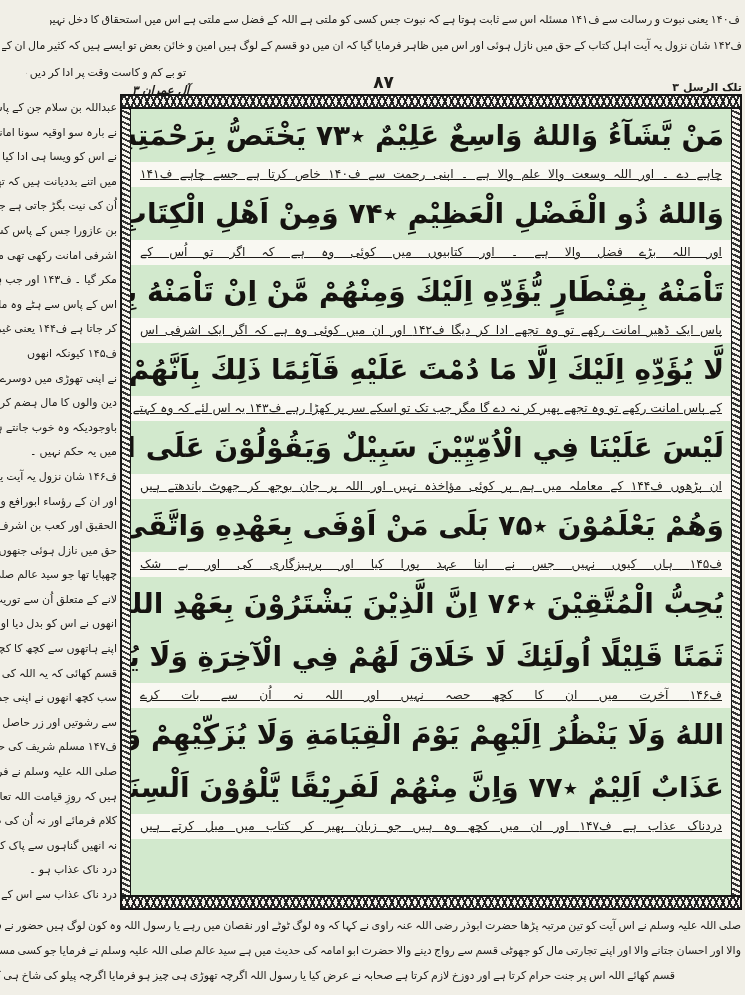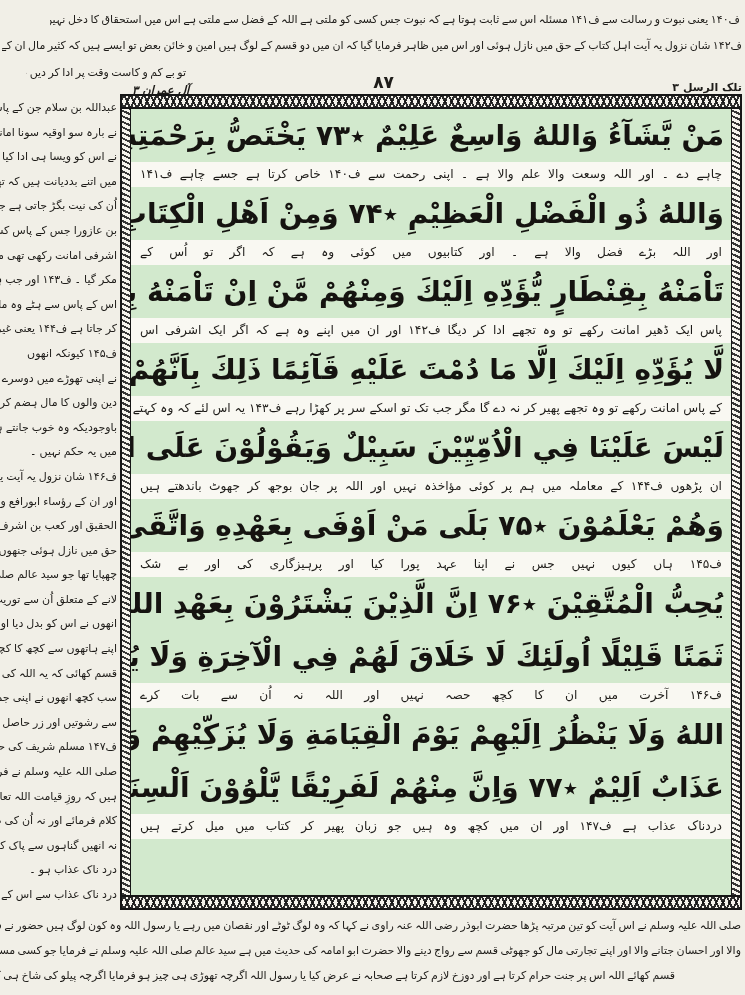--- a/index.html
+++ b/index.html
@@ -36,21 +36,21 @@
   .orn-v{width:8px;flex:0 0 auto;
     background:repeating-linear-gradient(25deg, rgba(22,22,22,.85) 0 2px, #f5f3ec 2px 5px);}
   #orn-left{border-right:1.5px solid #161616;}
   #orn-right{border-left:1.5px solid #161616;}
   .content{flex:1;display:flex;flex-direction:column;direction:rtl;background:#d2e9cd;min-width:0;}
   .v-ar{flex:0 0 53px;height:53px;line-height:53px;background:#d2e9cd;
     font-size:28px;font-weight:bold;white-space:nowrap;overflow:hidden;
     padding:0 7px;text-align:justify;text-align-last:justify;color:#151310;}
   .v-ur{flex:0 0 25px;height:25px;line-height:25px;background:#f9f8f2;
     font-size:12.2px;white-space:nowrap;overflow:hidden;
-    padding:0 9px;text-align:justify;text-align-last:justify;}
+    padding:0 9px;text-align:justify;text-align-last:justify;text-decoration:underline;}
   .fill{flex:1;background:#d2e9cd;}
   
   .footer{position:absolute;top:913px;left:0;right:0;}
   .fline{height:25px;line-height:25px;font-size:11px;white-space:nowrap;overflow:hidden;
     padding:0 4px;letter-spacing:-0.2px;word-spacing:-1px;
     text-align:justify;text-align-last:justify;}
   .fline.last{padding:0 70px;}
 </style>
 </head>
 <body>
@@ -70,21 +70,21 @@
       <div class="mline">نے بارہ سو اوقیہ سونا امانت رکھا تھا آپ</div>
       <div class="mline">نے اس کو ویسا ہی ادا کیا اور بعض اہل کتاب</div>
       <div class="mline">میں اتنے بددیانت ہیں کہ تھوڑے پر بھی</div>
       <div class="mline">اُن کی نیت بگڑ جاتی ہے جیسے کہ فنحاص</div>
       <div class="mline">بن عازورا جس کے پاس کسی نے ایک</div>
       <div class="mline">اشرفی امانت رکھی تھی مانگتے وقت اس سے</div>
       <div class="mline">مکر گیا ۔ ف۱۴۳ اور جب ہی دینے والا</div>
       <div class="mline">اس کے پاس سے ہٹے وہ مال امانت ہضم</div>
       <div class="mline">کر جاتا ہے ف۱۴۴ یعنی غیر کتابیوں کا ۔</div>
       <div class="mline">ف۱۴۵ کیونکہ انھوں</div>
-      <div class="mline">نے اپنی تھوڑے میں دوسرے</div>
+      <div class="mline">نے اپنی تھوڑی میں دوسرے</div>
       <div class="mline">دین والوں کا مال ہضم کر جانے کا حکم دیا ہے</div>
       <div class="mline">باوجودیکہ وہ خوب جانتے ہیں کہ اُن کی کتابوں</div>
       <div class="mline">میں یہ حکم نہیں ۔</div>
       <div class="mline">ف۱۴۶ شان نزول یہ آیت یہود کے احبار</div>
       <div class="mline">اور ان کے رؤساء ابورافع و کنانہ بن ابی</div>
       <div class="mline">الحقیق اور کعب بن اشرف و حیی بن اخطب کے</div>
       <div class="mline">حق میں نازل ہوئی جنھوں نے اللہ تعالیٰ کا وہ عہد</div>
       <div class="mline">چھپایا تھا جو سید عالم صلی اللہ علیہ وسلم پر ایمان</div>
       <div class="mline">لانے کے متعلق اُن سے توریت میں لیا گیا</div>
       <div class="mline">انھوں نے اس کو بدل دیا اور بجائے اسکے</div>
@@ -104,21 +104,21 @@
   <div class="frame">
     <div class="orn-h" id="orn-top"></div>
     <div class="frame-mid">
       <div class="orn-v" id="orn-left"></div>
       <div class="content">
           <div class="v-ar">مَنْ يَّشَآءُ وَاللهُ وَاسِعٌ عَلِيْمٌ ٭۷۳ يَخْتَصُّ بِرَحْمَتِهِ مَنْ يَّشَآءُ</div>
           <div class="v-ur">چاہے دے ۔ اور اللہ وسعت والا علم والا ہے ۔ اپنی رحمت سے ف۱۴۰ خاص کرتا ہے جسے چاہے ف۱۴۱</div>
           <div class="v-ar">وَاللهُ ذُو الْفَضْلِ الْعَظِيْمِ ٭۷۴ وَمِنْ اَهْلِ الْكِتَابِ مَنْ اِنْ</div>
           <div class="v-ur">اور اللہ بڑے فضل والا ہے ۔ اور کتابیوں میں کوئی وہ ہے کہ اگر تو اُس کے</div>
           <div class="v-ar">تَاْمَنْهُ بِقِنْطَارٍ يُّؤَدِّهِ اِلَيْكَ وَمِنْهُمْ مَّنْ اِنْ تَاْمَنْهُ بِدِيْنَارٍ</div>
-          <div class="v-ur">پاس ایک ڈھیر امانت رکھے تو وہ تجھے ادا کر دیگا ف۱۴۲ اور ان میں اپنے وہ ہے کہ اگر ایک اشرفی اس</div>
+          <div class="v-ur">پاس ایک ڈھیر امانت رکھے تو وہ تجھے ادا کر دیگا ف۱۴۲ اور ان میں کوئی وہ ہے کہ اگر ایک اشرفی اس</div>
           <div class="v-ar">لَّا يُؤَدِّهِ اِلَيْكَ اِلَّا مَا دُمْتَ عَلَيْهِ قَآئِمًا ذَلِكَ بِاَنَّهُمْ قَالُوْا</div>
           <div class="v-ur">کے پاس امانت رکھے تو وہ تجھے پھیر کر نہ دے گا مگر جب تک تو اسکے سر پر کھڑا رہے ف۱۴۳ یہ اس لئے کہ وہ کہتے ہیں کہ</div>
           <div class="v-ar">لَيْسَ عَلَيْنَا فِي الْاُمِّيِّيْنَ سَبِيْلٌ وَيَقُوْلُوْنَ عَلَى اللهِ الْكَذِبَ</div>
           <div class="v-ur">ان پڑھوں ف۱۴۴ کے معاملہ میں ہم پر کوئی مؤاخذہ نہیں اور اللہ پر جان بوجھ کر جھوٹ باندھتے ہیں</div>
           <div class="v-ar">وَهُمْ يَعْلَمُوْنَ ٭۷۵ بَلَى مَنْ اَوْفَى بِعَهْدِهِ وَاتَّقَى فَاِنَّ اللهَ</div>
           <div class="v-ur">ف۱۴۵ ہاں کیوں نہیں جس نے اپنا عہد پورا کیا اور پرہیزگاری کی اور بے شک</div>
           <div class="v-ar">يُحِبُّ الْمُتَّقِيْنَ ٭۷۶ اِنَّ الَّذِيْنَ يَشْتَرُوْنَ بِعَهْدِ اللهِ وَاَيْمَانِهِمْ</div>
           <div class="v-ar">ثَمَنًا قَلِيْلًا اُولَئِكَ لَا خَلَاقَ لَهُمْ فِي الْآخِرَةِ وَلَا يُكَلِّمُهُمُ</div>
           <div class="v-ur">ف۱۴۶ آخرت میں ان کا کچھ حصہ نہیں اور اللہ نہ اُن سے بات کرے</div>
           <div class="v-ar">اللهُ وَلَا يَنْظُرُ اِلَيْهِمْ يَوْمَ الْقِيَامَةِ وَلَا يُزَكِّيْهِمْ وَلَهُمْ</div>

